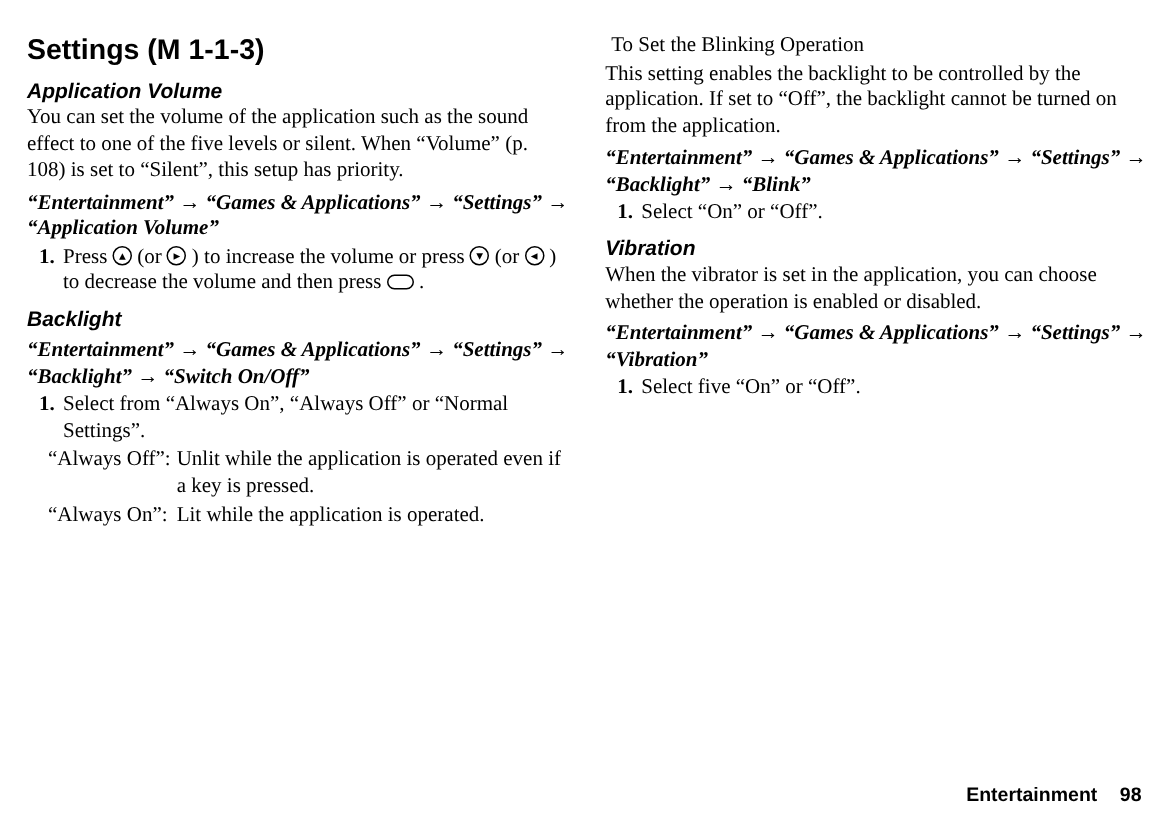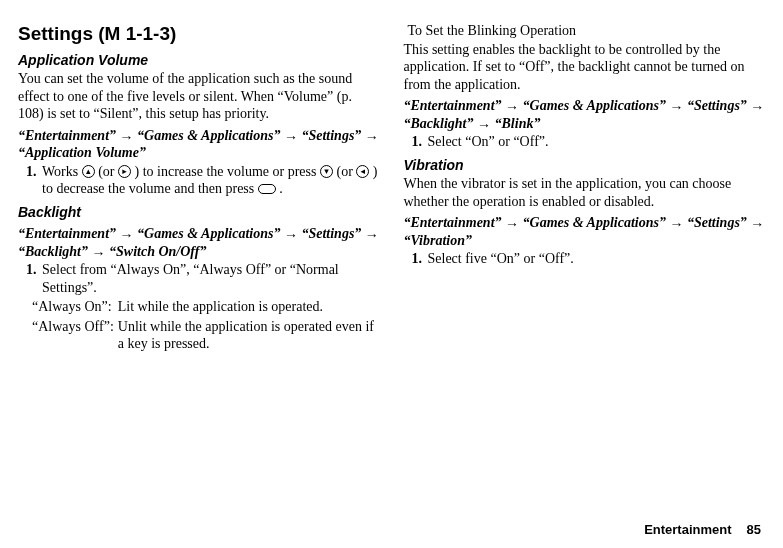--- a/index.html
+++ b/index.html
@@ -131,21 +131,21 @@
         <span>“Entertainment”</span>
         <span class="arrow">→</span>
         <span>“Games &amp; Applications”</span>
         <span class="arrow">→</span>
         <span>“Settings”</span>
         <span class="arrow">→</span>
         <span>“Application Volume”</span>
       </p>
       <ol class="steps">
         <li><span class="step-body">
-          <span>Works </span>
+          <span>Press </span>
           <span class="icon">▴</span>
           <span> (or </span>
           <span class="icon">▸</span>
           <span>) to increase the volume or press </span>
           <span class="icon">▾</span>
           <span> (or </span>
           <span class="icon">◂</span>
           <span>) to decrease the volume and then press </span>
           <span class="icon pill">&nbsp;</span>
           <span>.</span>
@@ -163,26 +163,26 @@
         <span>“Backlight”</span>
         <span class="arrow">→</span>
         <span>“Switch On/Off”</span>
       </p>
       <ol class="steps">
         <li><span class="step-body">Select from “Always On”, “Always Off” or “Normal Settings”.</span></li>
       </ol>
       <table class="opts">
         <tbody>
             <tr>
+          <td class="k">“Always Off”:</td>
+          <td>Unlit while the application is operated even if a key is pressed.</td>
+        </tr>
+        <tr>
           <td class="k">“Always On”:</td>
           <td>Lit while the application is operated.</td>
-        </tr>
-        <tr>
-          <td class="k">“Always Off”:</td>
-          <td>Unlit while the application is operated even if a key is pressed.</td>
         </tr>
       </tbody>
         </table>
     </div>
 
     <div class="col">
       <div class="subhead2">To Set the Blinking Operation</div>
       <p>This setting enables the backlight to be controlled by the application. If set to “Off”, the backlight cannot be turned on from the application.</p>
       <p class="navpath">
         <span>“Entertainment”</span>
@@ -212,15 +212,15 @@
       </p>
       <ol class="steps">
         <li><span class="step-body">Select five “On” or “Off”.</span></li>
       </ol>
     </div>
 
   </div>
 
   <div class="footer">
     <span>Entertainment</span>
-    <span class="pageno">85</span>
+    <span class="pageno">98</span>
   </div>
 </div>
 
 </body></html>

